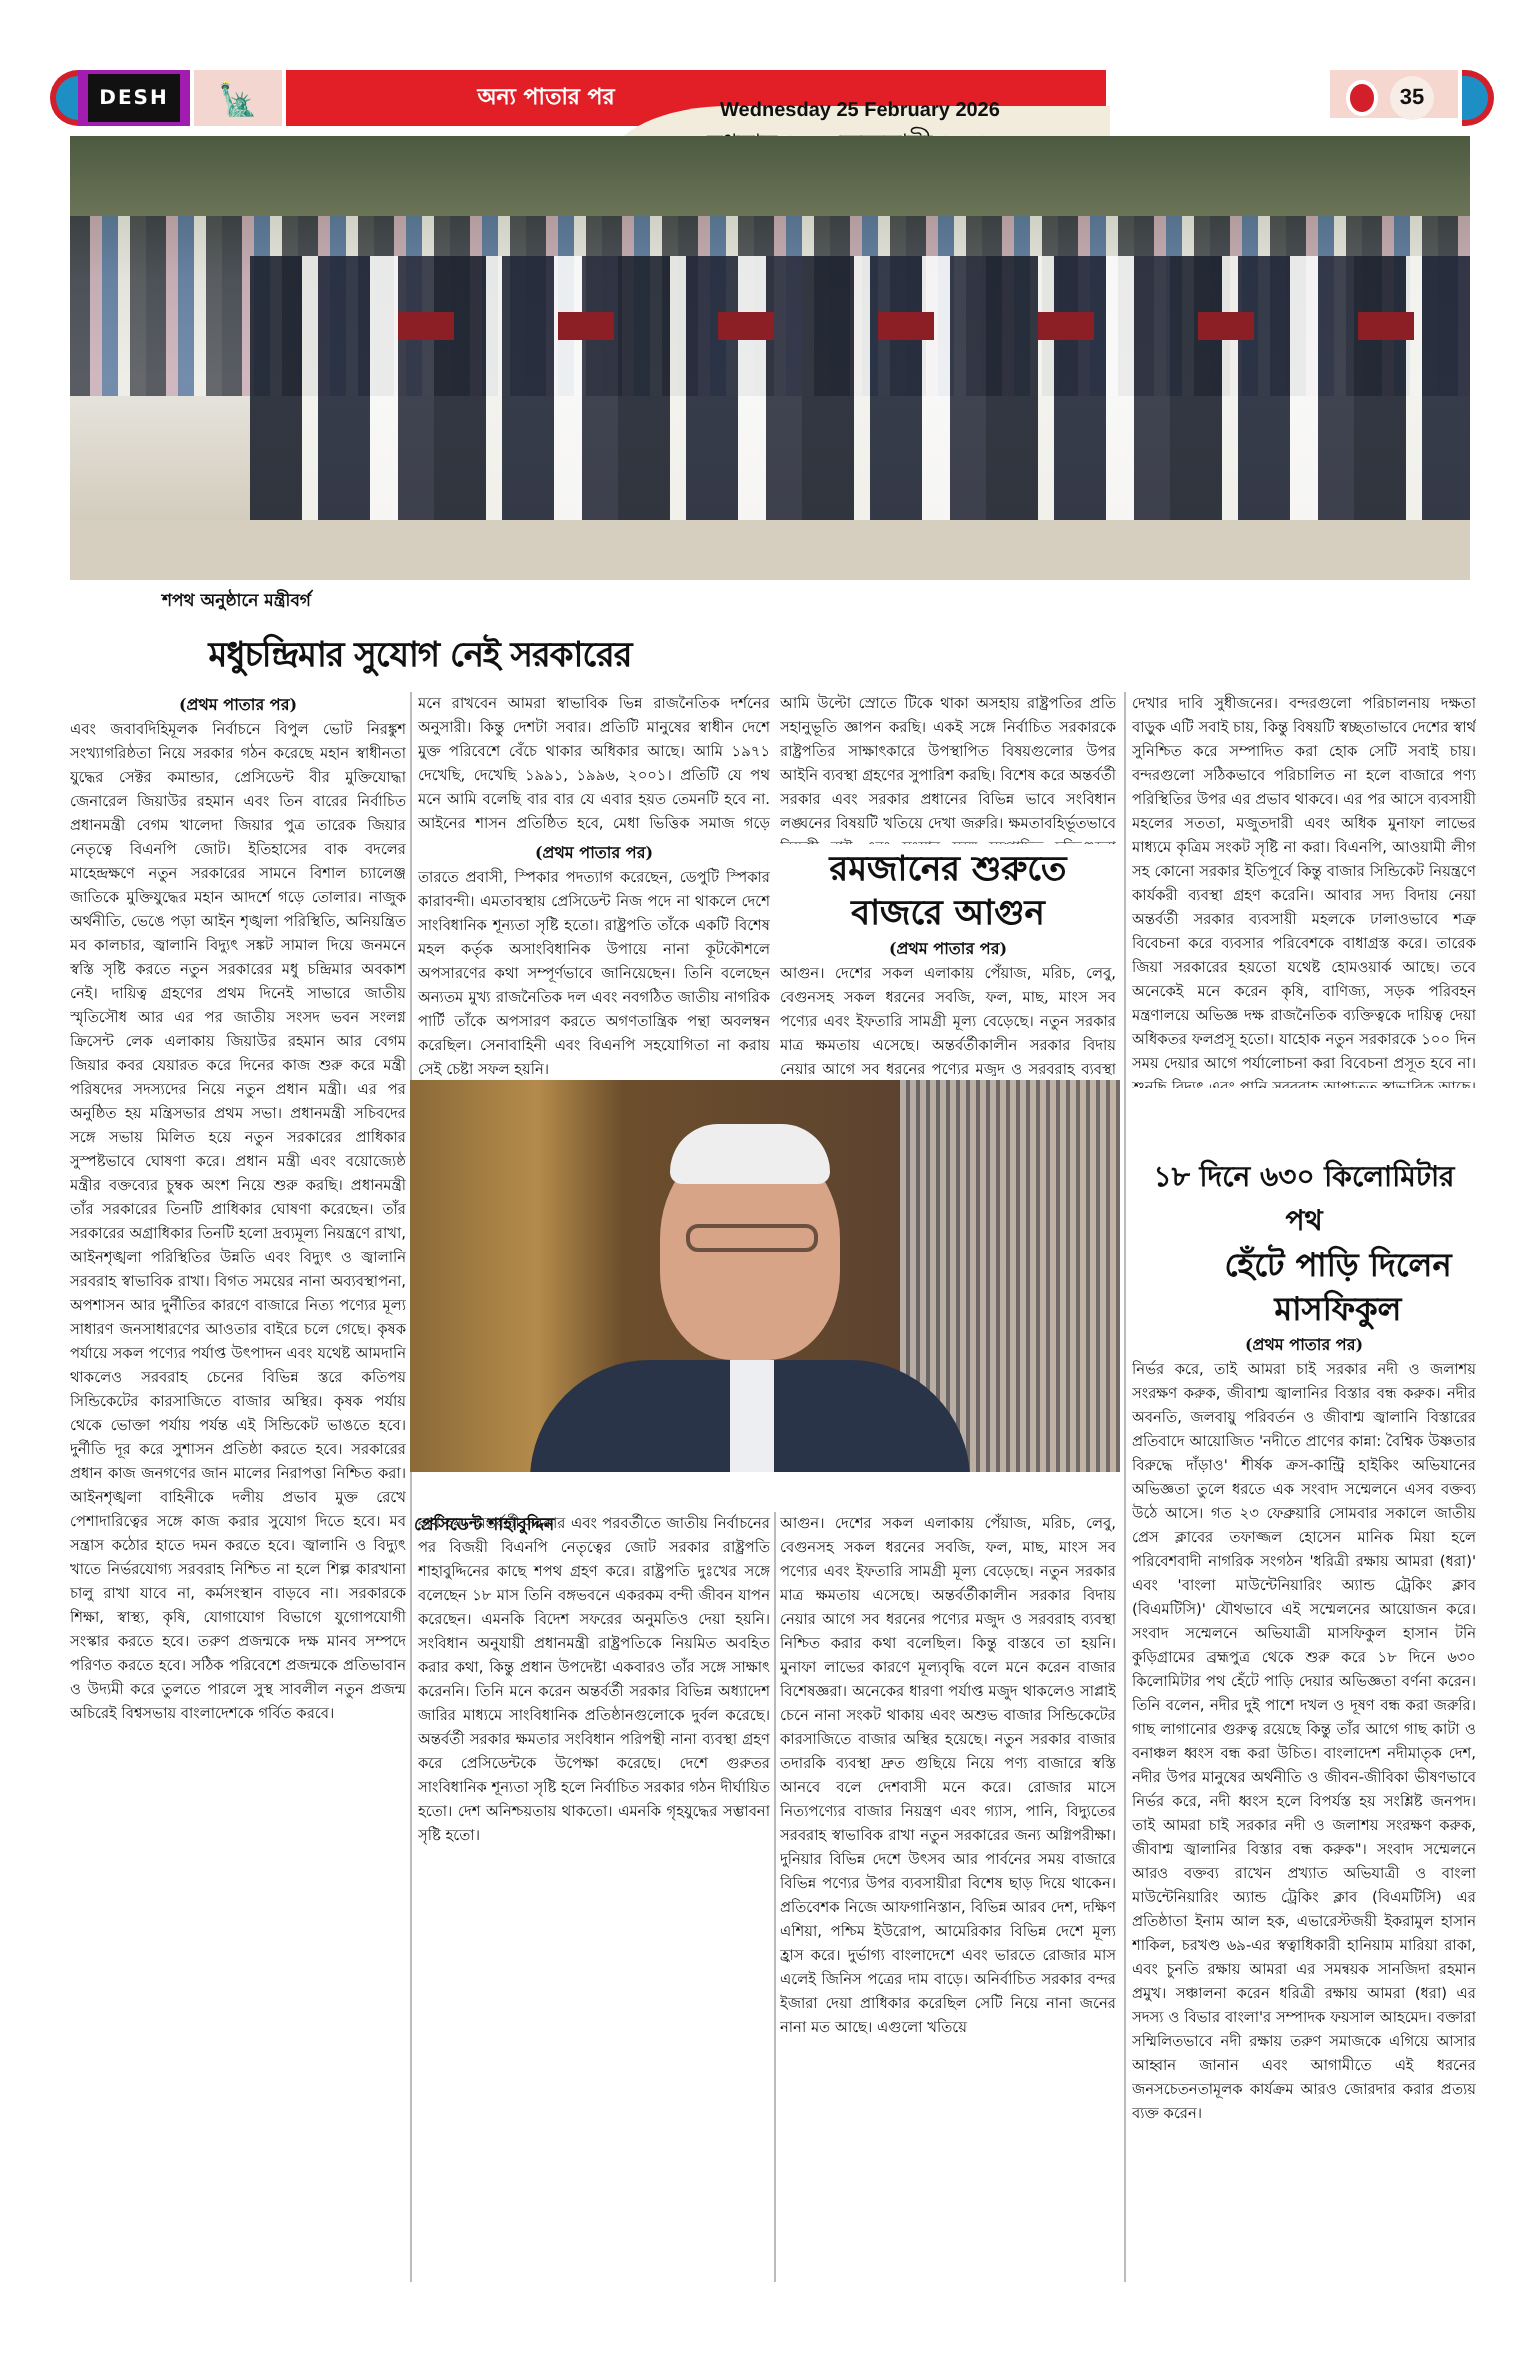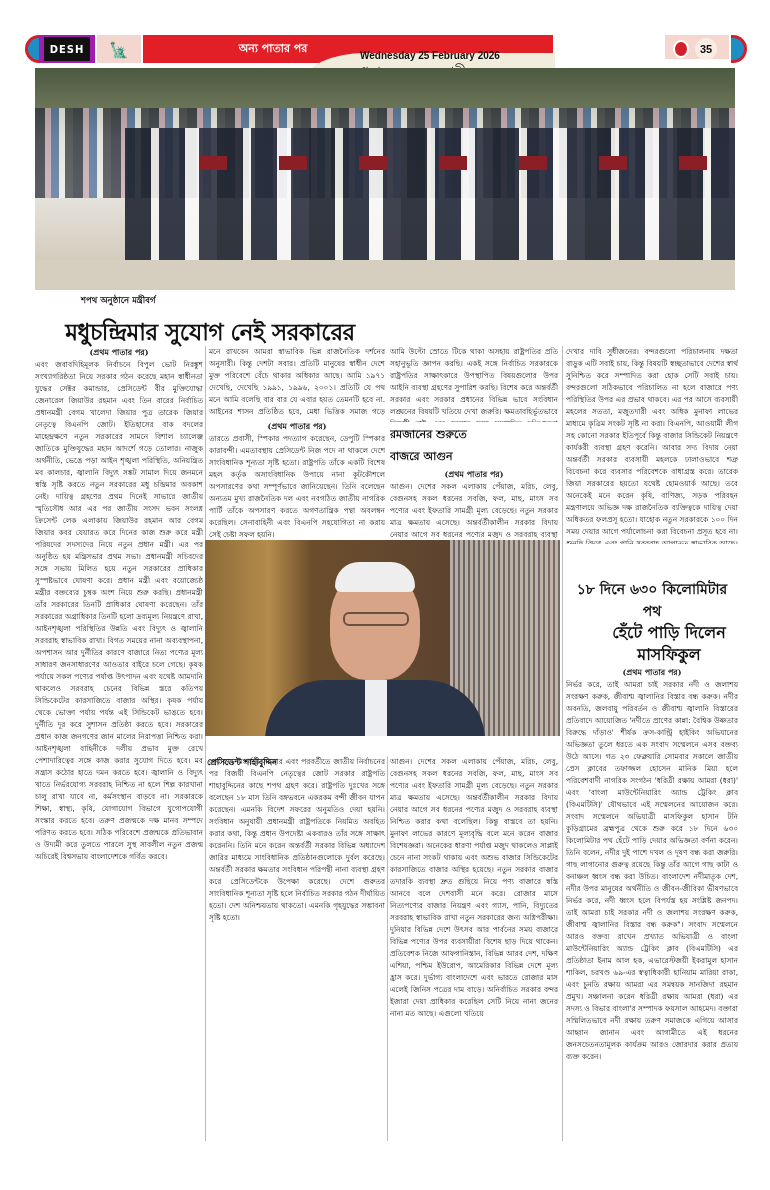--- a/index.html
+++ b/index.html
@@ -27,28 +27,28 @@
   .photo-top .crowd { position: absolute; left: 0; top: 40px; width: 100%; height: 90px;
     background: repeating-linear-gradient(90deg, #2a2f3a 0 10px, #c9a9b5 10px 16px, #4d6f9c 16px 24px, #f2f0ea 24px 30px, #3b3f45 30px 38px); opacity: 0.75; }
   .photo-top .figures { position: absolute; left: 90px; top: 60px; width: 610px; height: 150px;
     background: repeating-linear-gradient(90deg, #1e2430 0 26px, #f4f4f0 26px 34px, #23293a 34px 60px, #fafafa 60px 74px, #2d3140 74px 92px); opacity: 0.9; }
   .photo-top .folders { position: absolute; left: 140px; top: 88px; width: 560px; height: 14px;
     background: repeating-linear-gradient(90deg, transparent 0 24px, #8c1e25 24px 52px, transparent 52px 80px); }
   .photo-top .ground { position: absolute; left: 0; bottom: 0; width: 100%; height: 30px; background: #d6cfbf; }
   .photo-caption { position: absolute; left: 35px; top: 294px; font-size: 8.5px; font-weight: bold; font-family: "DejaVu Sans", sans-serif; margin-left: 46px; }
 
   
-  .headline-main { position: absolute; left: 35px; top: 314px; width: 350px; text-align: center; font-size: 23px; font-weight: bold; letter-spacing: -0.5px; }
+  .headline-main { position: absolute; left: 35px; top: 314px; width: 350px; text-align: center; font-size: 17px; font-weight: bold; letter-spacing: -0.5px; }
   .sub-cont { font-size: 8px; text-align: center; font-weight: bold; }
   .col-text { font-size: 7.4px; line-height: 12px; text-align: justify; color: #111; font-family: "DejaVu Sans", sans-serif; }
   .col { position: absolute; overflow: hidden; }
   .col-rule { position: absolute; width: 1px; background: #bbb; }
 
   .h2 { text-align: center; font-weight: bold; font-size: 16px; line-height: 22px; }
-  .h3 { font-weight: bold; font-size: 11px; line-height: 22px; }
+  .h3 { text-align: center; font-weight: bold; font-size: 17px; line-height: 22px; }
 
   
   .photo-pres { position: absolute; left: 205px; top: 540px; width: 355px; height: 196px; overflow: hidden;
     background: linear-gradient(90deg, #8b6a38 0%, #b48b4b 18%, #6c4e2c 30%, #5c4330 70%, #8a6a42 100%); }
   .photo-pres .bg-stripe { position: absolute; right: 0; top: 0; width: 110px; height: 100%; background: repeating-linear-gradient(90deg,#d0c8c0 0 3px,#6e6c72 3px 5px); opacity: .8; }
   .photo-pres .head { position: absolute; left: 125px; top: 30px; width: 90px; height: 110px; border-radius: 45% 45% 40% 40%; background: #d8a487; }
   .photo-pres .hair { position: absolute; left: 130px; top: 22px; width: 80px; height: 30px; border-radius: 40px 40px 10px 10px; background: #eeeeee; }
   .photo-pres .glasses { position: absolute; left: 138px; top: 72px; width: 66px; height: 14px; border: 2px solid #6a5040; border-radius: 6px; }
   .photo-pres .suit { position: absolute; left: 60px; top: 140px; width: 220px; height: 70px; border-radius: 60px 60px 0 0; background: #2a3448; }
   .photo-pres .tie { position: absolute; left: 160px; top: 140px; width: 22px; height: 56px; background: #eceef2; }

